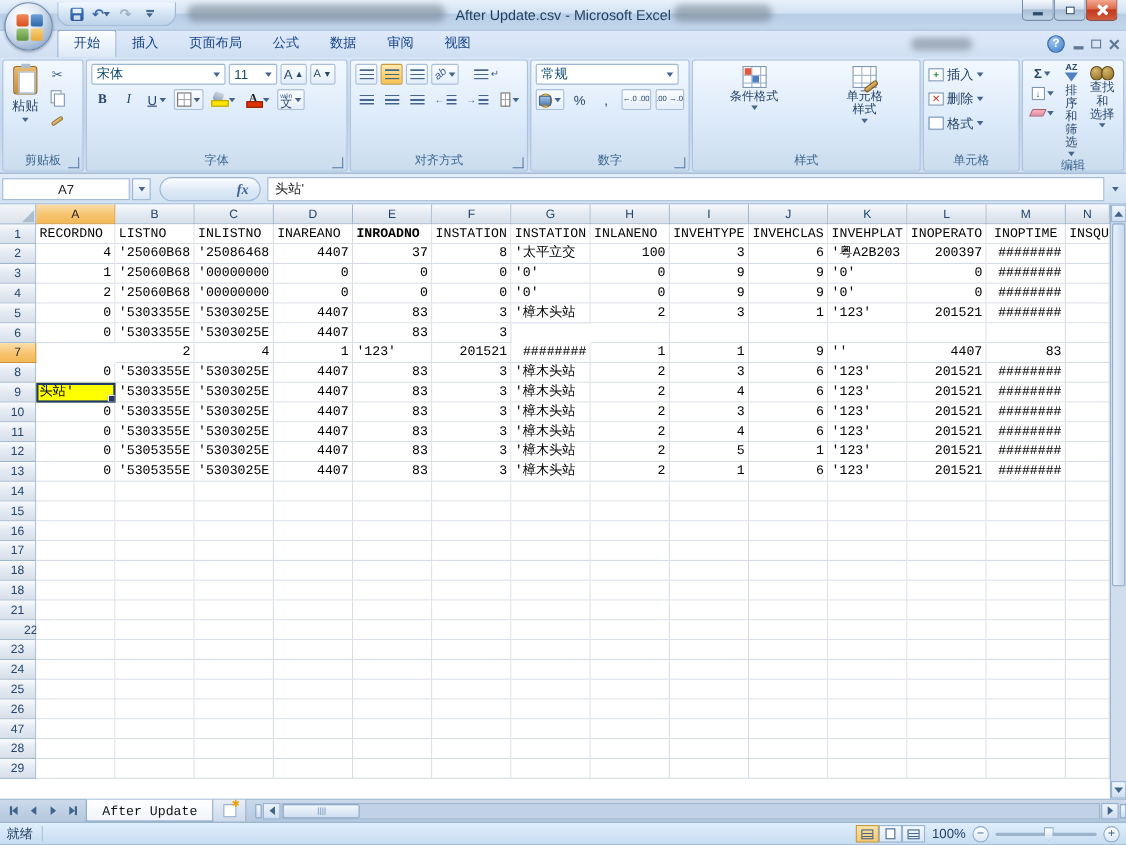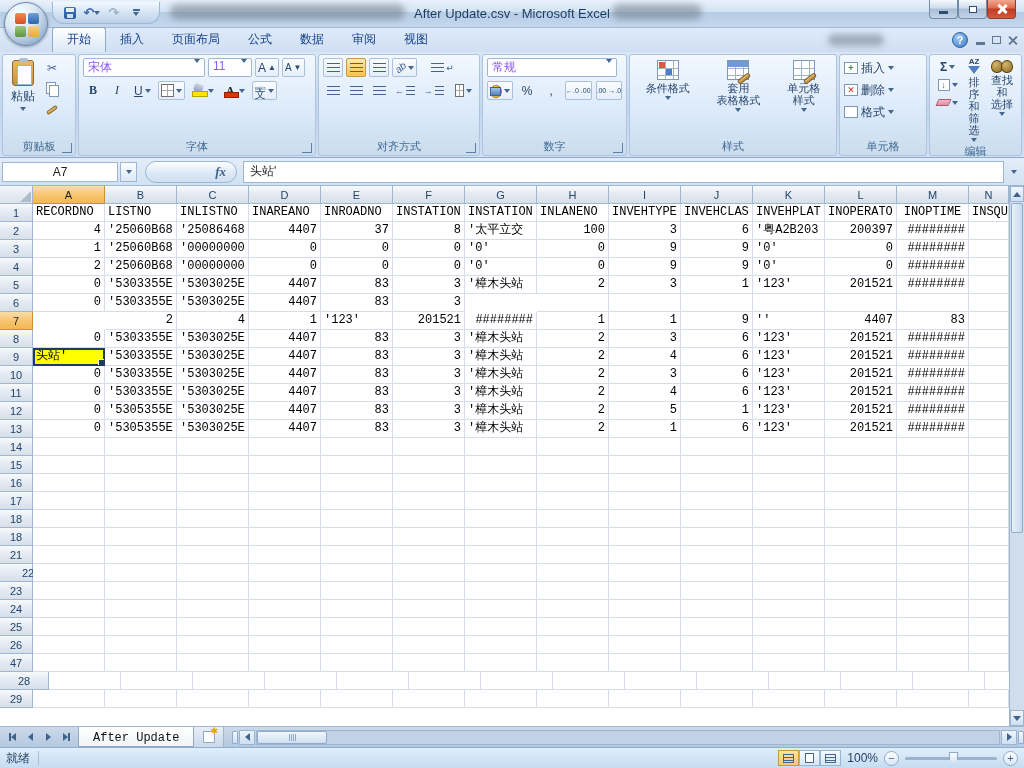--- a/index.html
+++ b/index.html
@@ -56,21 +56,21 @@
   .ribbon{height:106px;background:linear-gradient(#d8e6f6,#c3d6ec 55%,#cfe0f2);border-bottom:1px solid #8fa9c6;display:flex;gap:2px;padding:2px 2px 1px 2px;}
   .rgroup{position:relative;border:1px solid #aec3dd;border-radius:3px;background:linear-gradient(#f2f8fe,#dceafa 55%,#cadced);display:flex;flex-direction:column;}
   .rg-body{flex:1;display:flex;padding:3px 4px 0 4px;gap:3px;}
   .rg-label{height:16px;font-size:11px;color:#3e6792;text-align:center;line-height:15px;position:relative;}
   .launcher{position:absolute;right:3px;bottom:2px;width:10px;height:10px;border-right:1.5px solid #5c80ab;border-bottom:1.5px solid #5c80ab;font-size:7px;color:#5c80ab;line-height:9px;}
   .dar{width:0;height:0;border-left:3px solid transparent;border-right:3px solid transparent;border-top:4px solid #44658f;display:inline-block;}
   .bigbtn{display:flex;flex-direction:column;align-items:center;justify-content:flex-start;gap:2px;padding:2px 4px;font-size:12px;color:#29466b;}
   .two-line{white-space:pre-line;text-align:center;line-height:12px;font-size:11px;}
   .minicol{display:flex;flex-direction:column;gap:2px;justify-content:flex-start;}
   .minibtn{width:20px;height:19px;display:flex;align-items:center;justify-content:center;font-size:12px;color:#3c5e8e;border-radius:2px;}
-  .combo{height:19px;background:#fff;border:1px solid #9db6d4;display:flex;align-items:flex-start;font-size:12px;color:#8b5cf6;padding-left:4px;border-radius:2px;}
+  .combo{height:19px;background:#fff;border:1px solid #9db6d4;display:flex;align-items:center;font-size:12px;color:#0c4a6e;padding-left:4px;border-radius:2px;}
   .combo .dar{margin-left:auto;margin-right:4px;}
   .smallbtn{min-width:20px;height:19px;border:1px solid transparent;display:flex;align-items:center;justify-content:center;gap:2px;font-size:12px;color:#29466b;border-radius:2px;padding:0 2px;}
   .smallbtn.frame{border-color:#aabfda;background:linear-gradient(#fbfdff,#e4eefa);}
   .selbtn{background:linear-gradient(#fdeab0,#fbd478 50%,#f9c450);border:1px solid #c79a3e !important;border-radius:2px;}
   .serif{font-family:"Liberation Serif","DejaVu Serif",serif;}
   .lines{width:13px;height:9px;background:repeating-linear-gradient(to bottom,#44658f 0 1.5px,transparent 1.5px 4px);}
   .clip-paste-icon{position:relative;width:22px;height:26px;background:linear-gradient(#e9b96b,#c78f3f);border:1px solid #8f6a2c;border-radius:3px;}
   .clip-paste-icon::before{content:"";position:absolute;left:4px;top:4px;width:13px;height:18px;background:#fff;border:1px solid #9fb4cc;}
   .clip-paste-icon::after{content:"";position:absolute;left:6px;top:-3px;width:9px;height:4px;background:#b0bfcf;border-radius:2px;}
   .icon-copy{position:relative;width:12px;height:13px;}
@@ -401,29 +401,20 @@
         <div class="bigbtn">
           <span class="mini-grid">
               <span class="q1"></span>
               <span class="q2"></span>
             </span>
           <span class="two-line">条件格式</span>
             <span class="dar"></span>
         </div>
         <div class="bigbtn">
           <span class="mini-grid">
-              <span class="topband"></span>
-              <span class="brush"></span>
-            </span>
-          <span class="two-line">套用
-表格格式</span>
-            <span class="dar"></span>
-        </div>
-        <div class="bigbtn">
-          <span class="mini-grid">
               <span class="brush"></span>
             </span>
           <span class="two-line">单元格
 样式</span>
             <span class="dar"></span>
         </div>
       </div>
       <div class="rg-label"><span>样式</span></div>
     </div>
 
@@ -518,21 +509,21 @@
           <div class="g-colhead" style="width: 72px;">L</div>
           <div class="g-colhead" style="width: 72px;">M</div>
           <div class="g-colhead" style="width: 40px;">N</div>
         </div>
         <div class="g-row">
           <div class="g-rowhead" style="width: 33px;">1</div>
           <div class="g-cell" style="width: 72px;">RECORDNO</div>
           <div class="g-cell" style="width: 72px;">LISTNO</div>
           <div class="g-cell" style="width: 72px;">INLISTNO</div>
           <div class="g-cell" style="width: 72px;">INAREANO</div>
-          <div class="g-cell" style="width: 72px;">INROADNO</div>
+          <div class="g-cell" style="width: 72px; font-weight: bold;">INROADNO</div>
           <div class="g-cell" style="width: 72px;">INSTATION</div>
           <div class="g-cell" style="width: 72px;">INSTATION</div>
           <div class="g-cell" style="width: 72px;">INLANENO</div>
           <div class="g-cell" style="width: 72px;">INVEHTYPE</div>
           <div class="g-cell" style="width: 72px;">INVEHCLAS</div>
           <div class="g-cell" style="width: 72px;">INVEHPLAT</div>
           <div class="g-cell" style="width: 72px;">INOPERATO</div>
           <div class="g-cell" style="width: 72px; text-align: center;">INOPTIME</div>
           <div class="g-cell" style="width: 40px;">INSQU</div>
         </div>
@@ -955,21 +946,21 @@
           <div class="g-cell" style="width: 72px;"></div>
           <div class="g-cell" style="width: 72px;"></div>
           <div class="g-cell" style="width: 72px;"></div>
           <div class="g-cell" style="width: 72px;"></div>
           <div class="g-cell" style="width: 72px;"></div>
           <div class="g-cell" style="width: 72px;"></div>
           <div class="g-cell" style="width: 72px;"></div>
           <div class="g-cell" style="width: 40px;"></div>
         </div>
         <div class="g-row">
-          <div class="g-rowhead" style="width: 49px;">28</div>
+          <div class="g-rowhead" style="width: 33px;">28</div>
           <div class="g-cell" style="width: 72px;"></div>
           <div class="g-cell" style="width: 72px;"></div>
           <div class="g-cell" style="width: 72px;"></div>
           <div class="g-cell" style="width: 72px;"></div>
           <div class="g-cell" style="width: 72px;"></div>
           <div class="g-cell" style="width: 72px;"></div>
           <div class="g-cell" style="width: 72px;"></div>
           <div class="g-cell" style="width: 72px;"></div>
           <div class="g-cell" style="width: 72px;"></div>
           <div class="g-cell" style="width: 72px;"></div>

